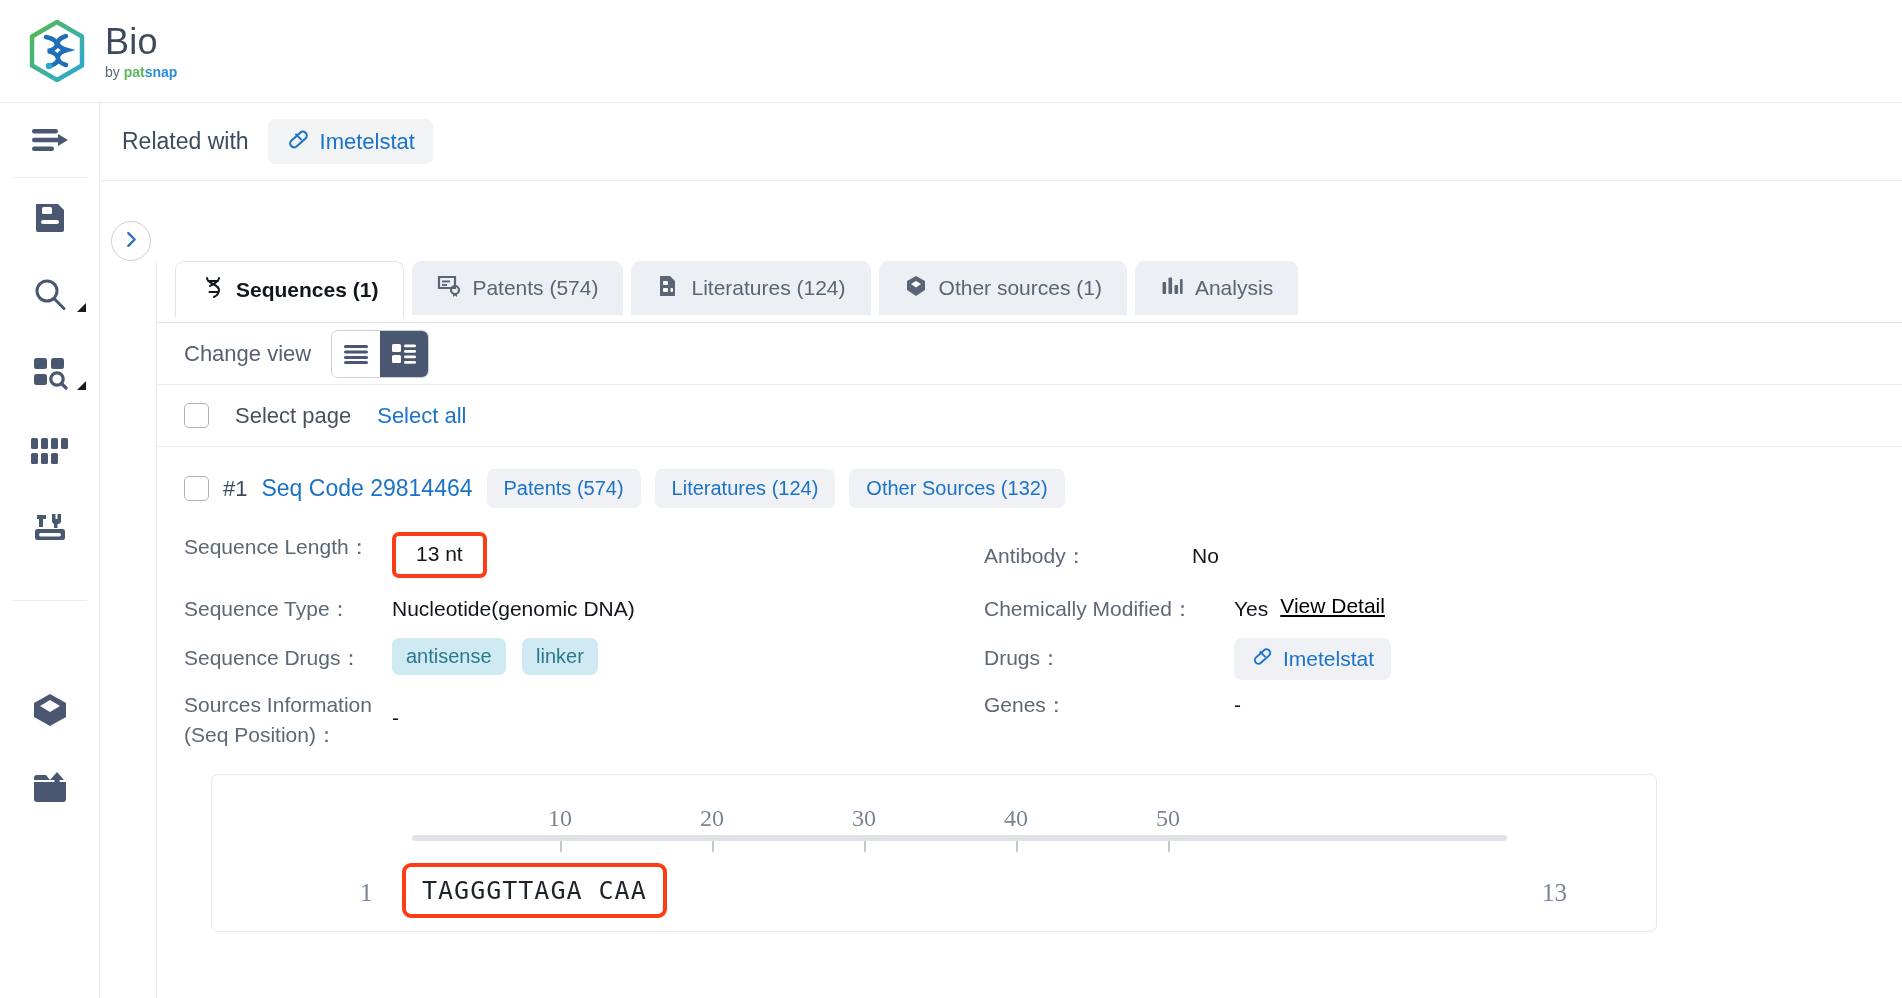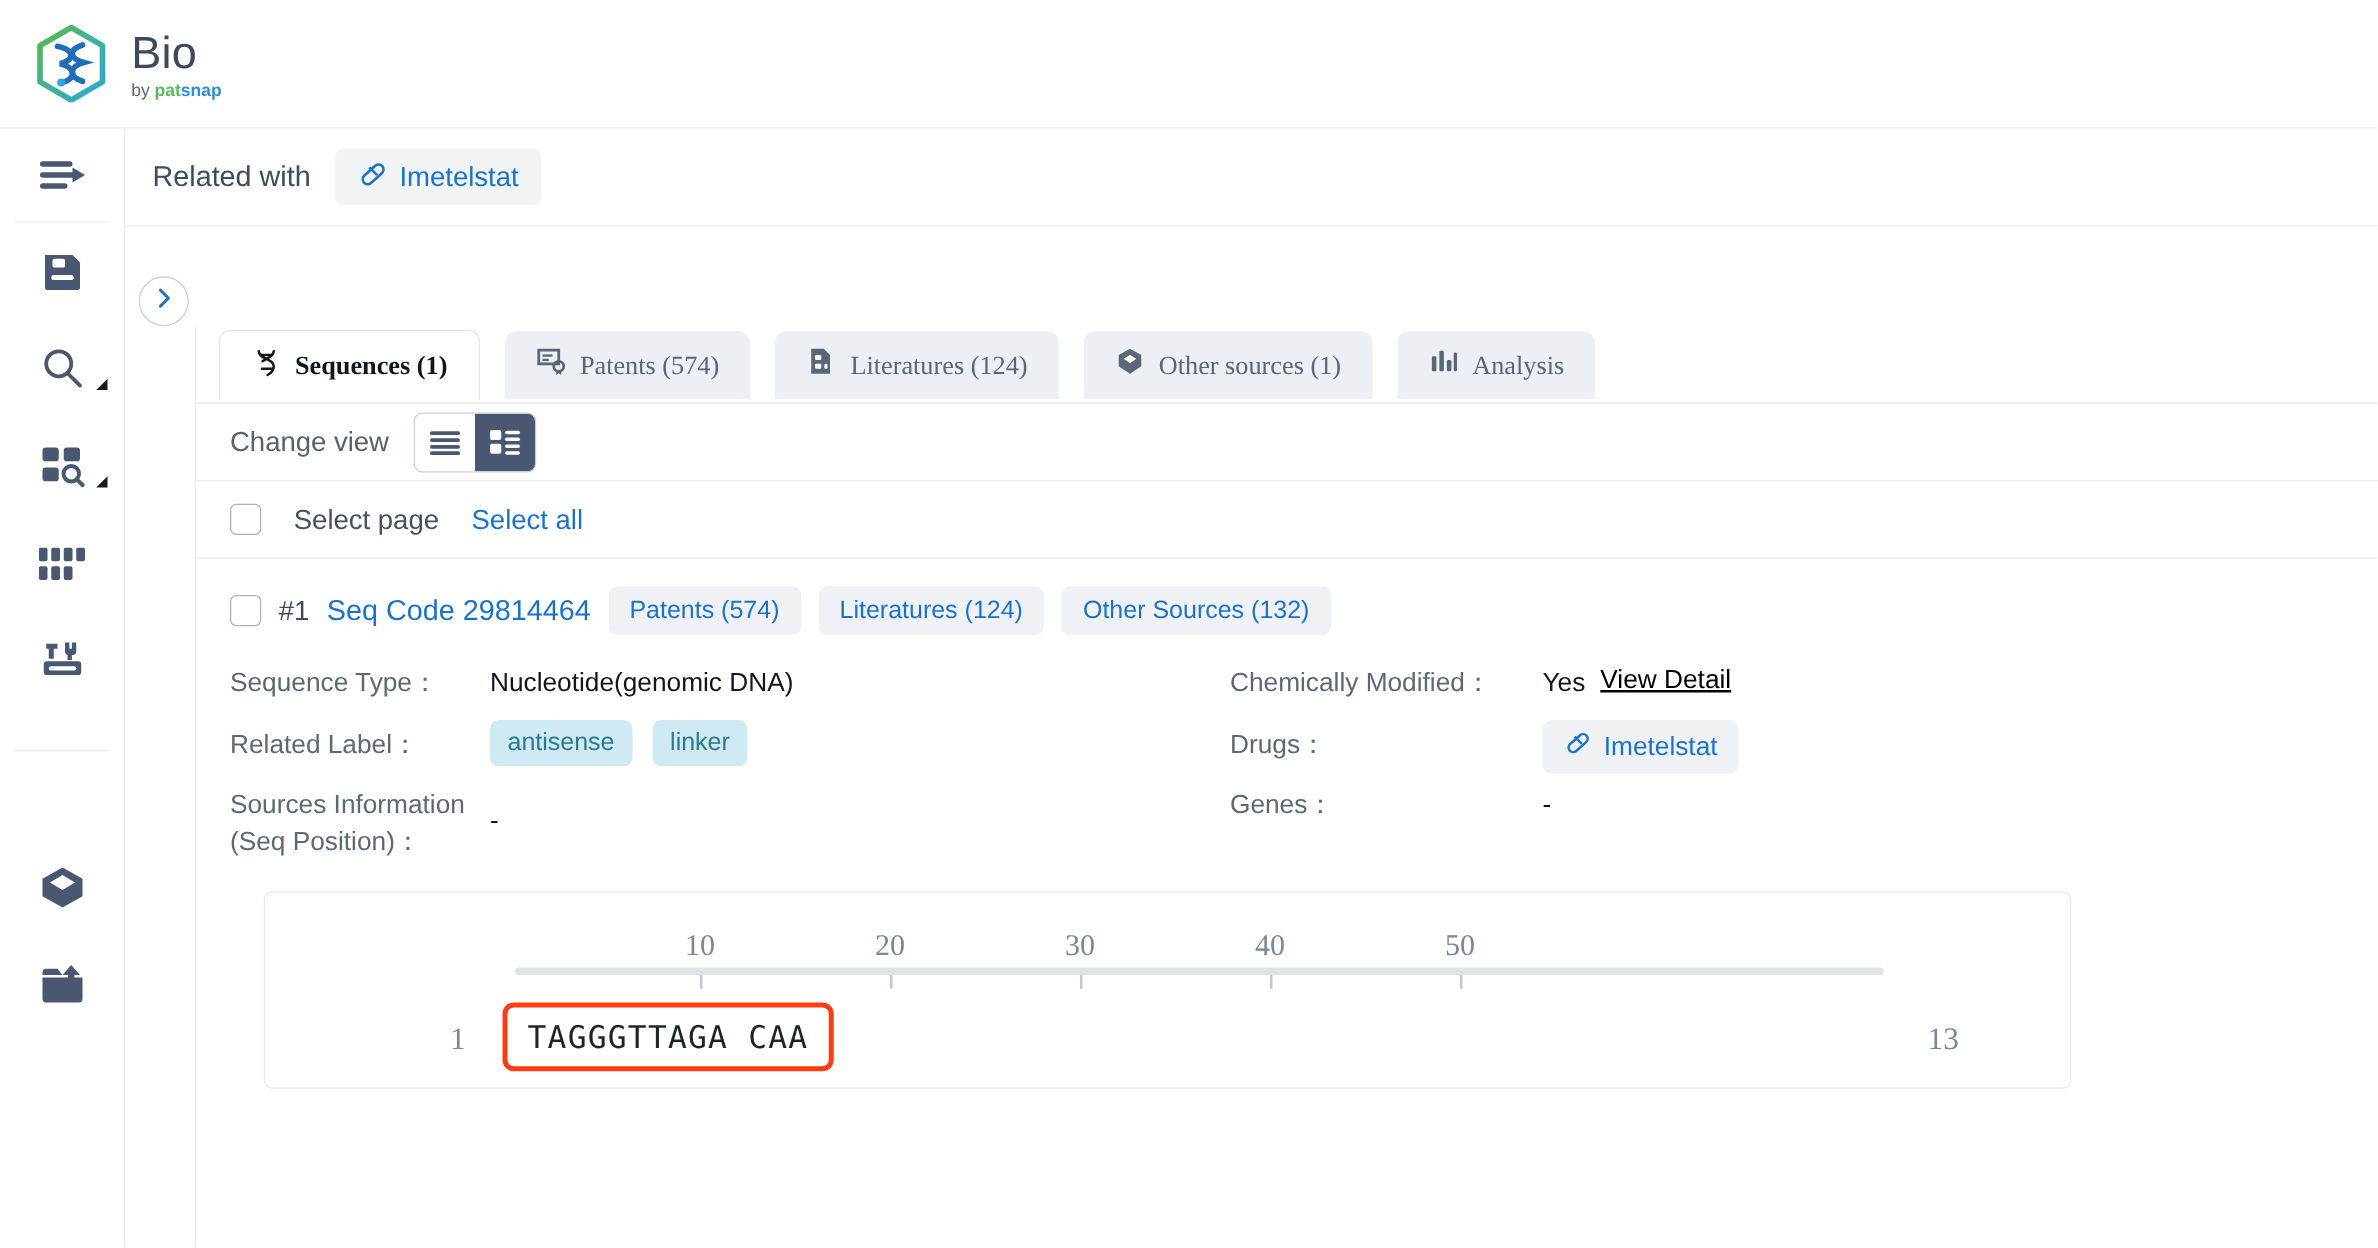--- a/index.html
+++ b/index.html
@@ -65,21 +65,21 @@
     border:1px solid #c9cfd6; border-radius:50%; background:#fff;
     display:flex; align-items:center; justify-content:center; cursor:pointer; z-index:5;
   }
 
   
   #panel { position:absolute; left:56px; top:158px; width:1746px; bottom:0; background:#fff;
            border-left:1px solid #e9ecef; }
 
   
   #tabrow { height:62px; position:relative; }
-  .tabs { display:flex; align-items:center; height:62px; padding-left:18px; gap:20px;font-family:Liberation Serif, serif; }
+  .tabs { display:flex; align-items:flex-start; height:62px; padding-left:18px; gap:8px; }
   .tab {
     height:54px; display:flex; align-items:center; gap:11px;
     padding:0 25px; border-radius:9px 9px 0 0; background:#eceff3;
     color:#5a6675; font-size:21px; cursor:pointer; white-space:nowrap;
   }
   .tab.active {
     background:#fff; color:#11161d; font-weight:bold;
     border:1px solid #e2e6ea; border-bottom:none; height:56px;
   }
   #tab-underline { position:absolute; left:0; right:0; bottom:0; height:1px; background:#e2e6ea; }
@@ -400,36 +400,48 @@
         <span class="cbx"></span>
         <span id="rec-num">#1</span>
         <span id="rec-code">Seq Code 29814464</span>
         <span class="count-chip">Patents (574)</span>
         <span class="count-chip">Literatures (124)</span>
         <span class="count-chip">Other Sources (132)</span>
       </div>
 
       <div id="fields">
 
+        <div class="frow" style="margin-bottom:16px;">
+          <div class="fcol">
+            <span class="flabel">Sequence Length：</span>
+            <span class="fval">
+              <span class="hl-box">13 nt</span>
+            </span>
+          </div>
+          <div class="fcol" style="padding-top:9px;">
+            <span class="flabel">Antibody：</span>
+            <span class="fval">No</span>
+          </div>
+        </div>
 
         <div class="frow" style="margin-bottom:14px;">
           <div class="fcol">
             <span class="flabel">Sequence Type：</span>
             <span class="fval">Nucleotide(genomic DNA)</span>
           </div>
           <div class="fcol">
             <span class="flabel" style="width:250px;">Chemically Modified：</span>
             <span class="fval">Yes</span>
             <span class="link-u">View Detail</span>
           </div>
         </div>
 
         <div class="frow" style="margin-bottom:10px;">
           <div class="fcol">
-            <span class="flabel" style="line-height:40px;">Related Label：</span>
+            <span class="flabel" style="line-height:40px;">Sequence Drugs：</span>
             <span>
               <span class="tag">antisense</span>
               <span class="tag">linker</span>
             </span>
           </div>
           <div class="fcol">
             <span class="flabel" style="width:250px;line-height:40px;">Drugs：</span>
             <span class="drug-chip">
               <span>
                 <svg width="23" height="23" viewBox="0 0 24 24" fill="none" stroke="#1a73c8" stroke-width="2">

